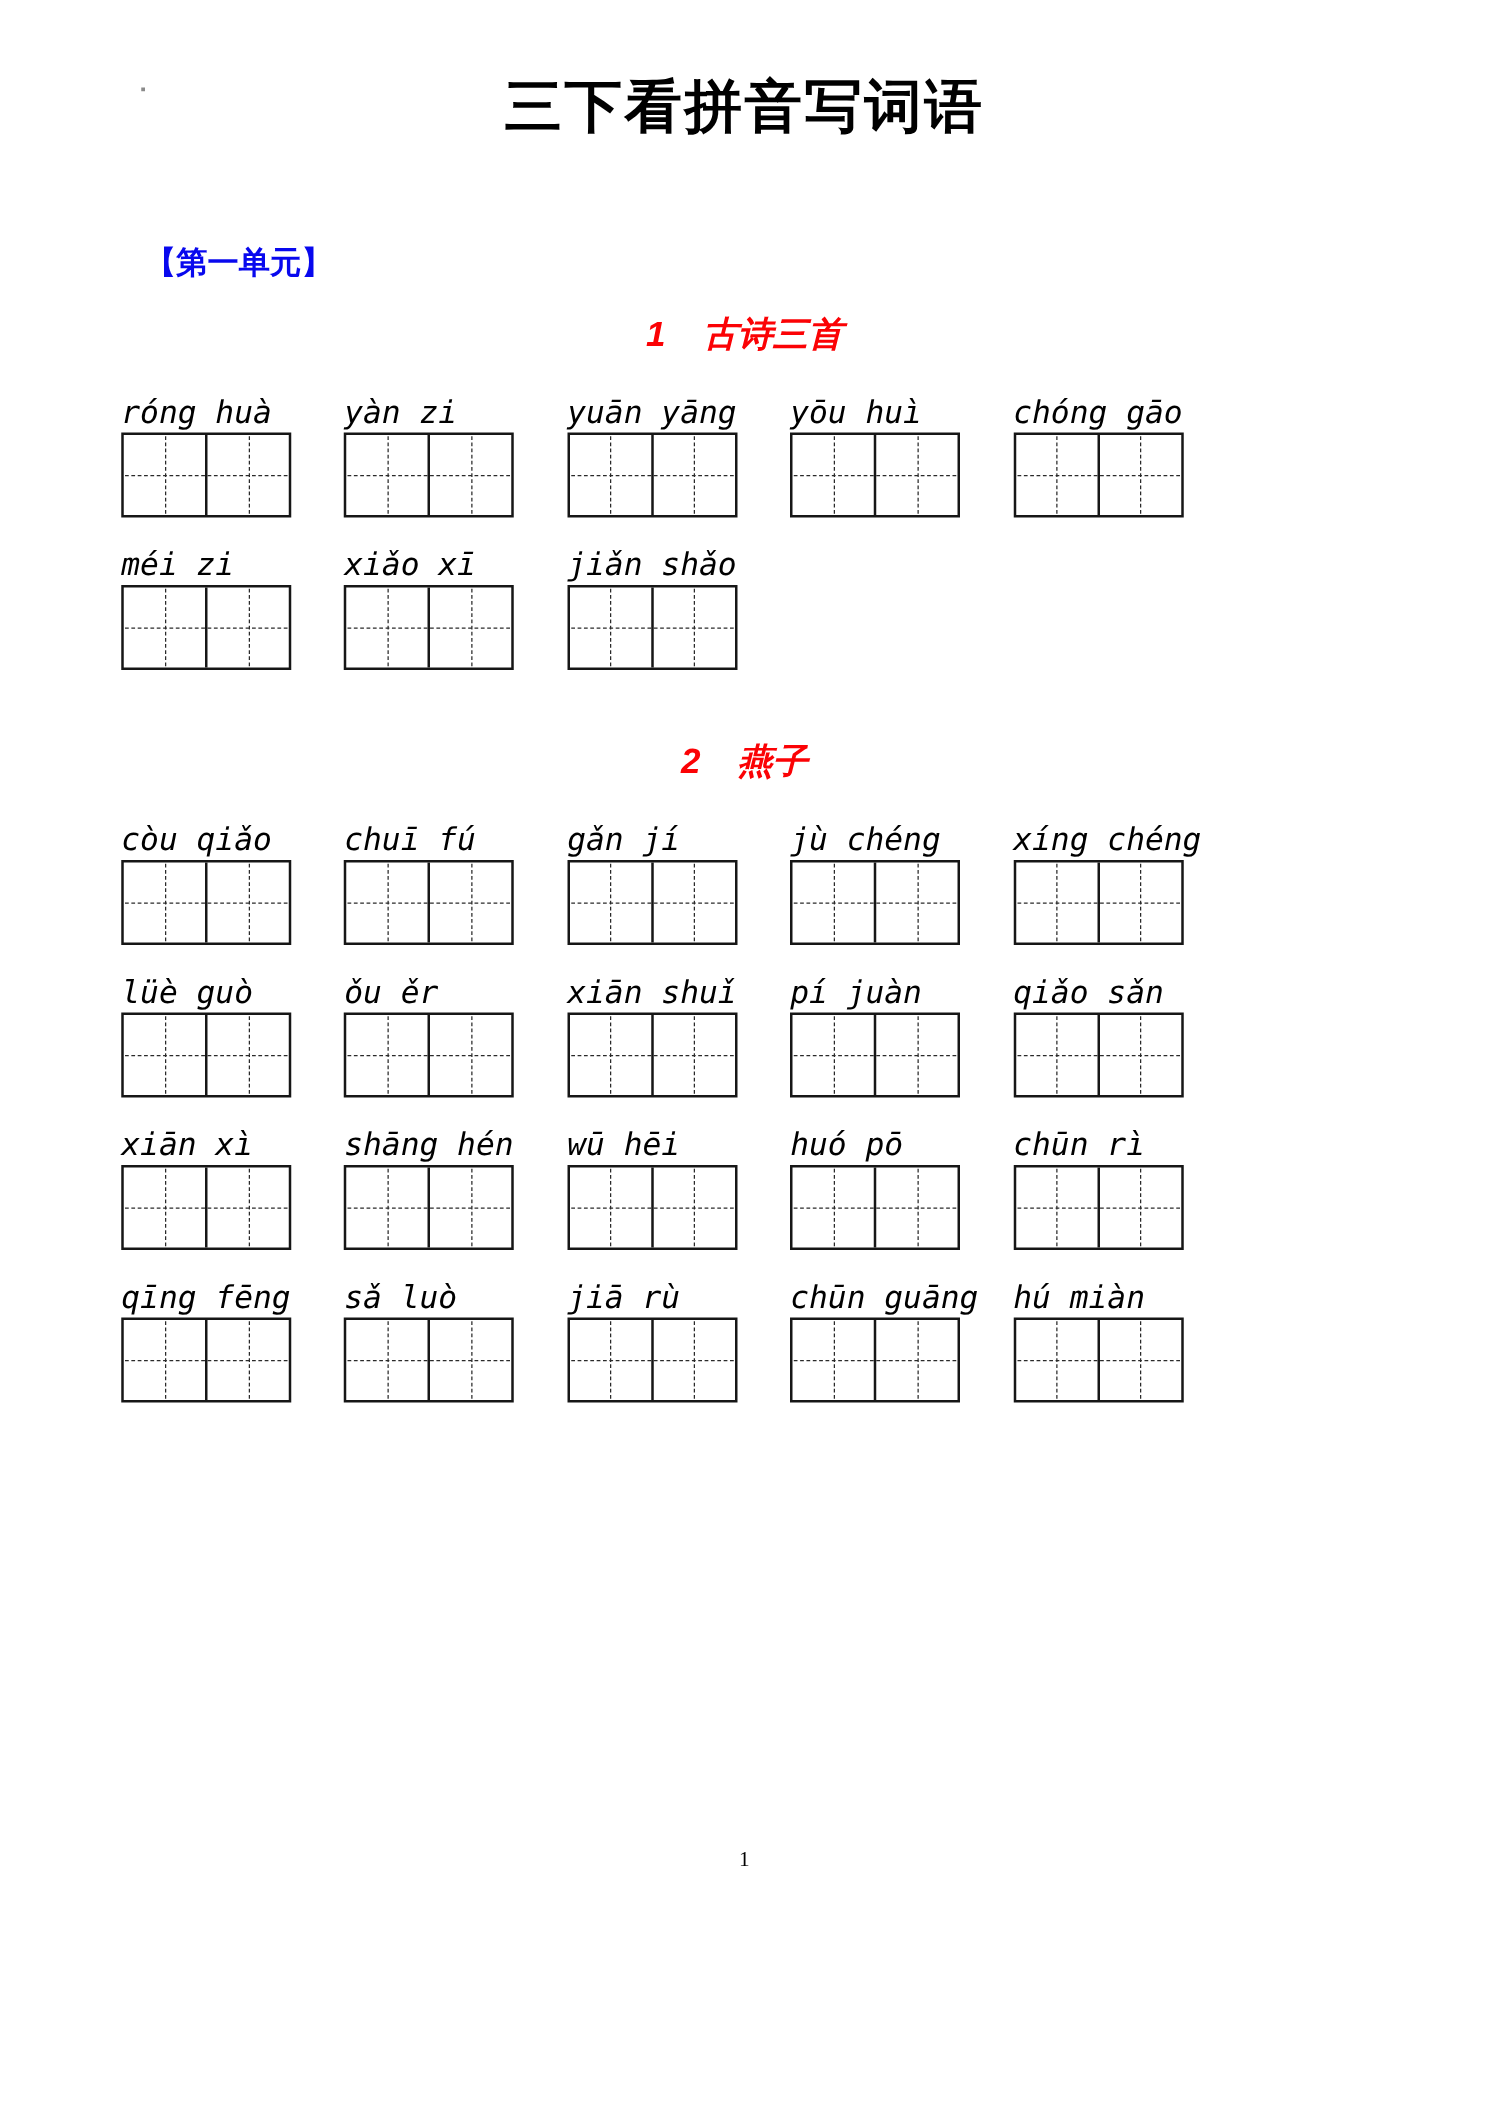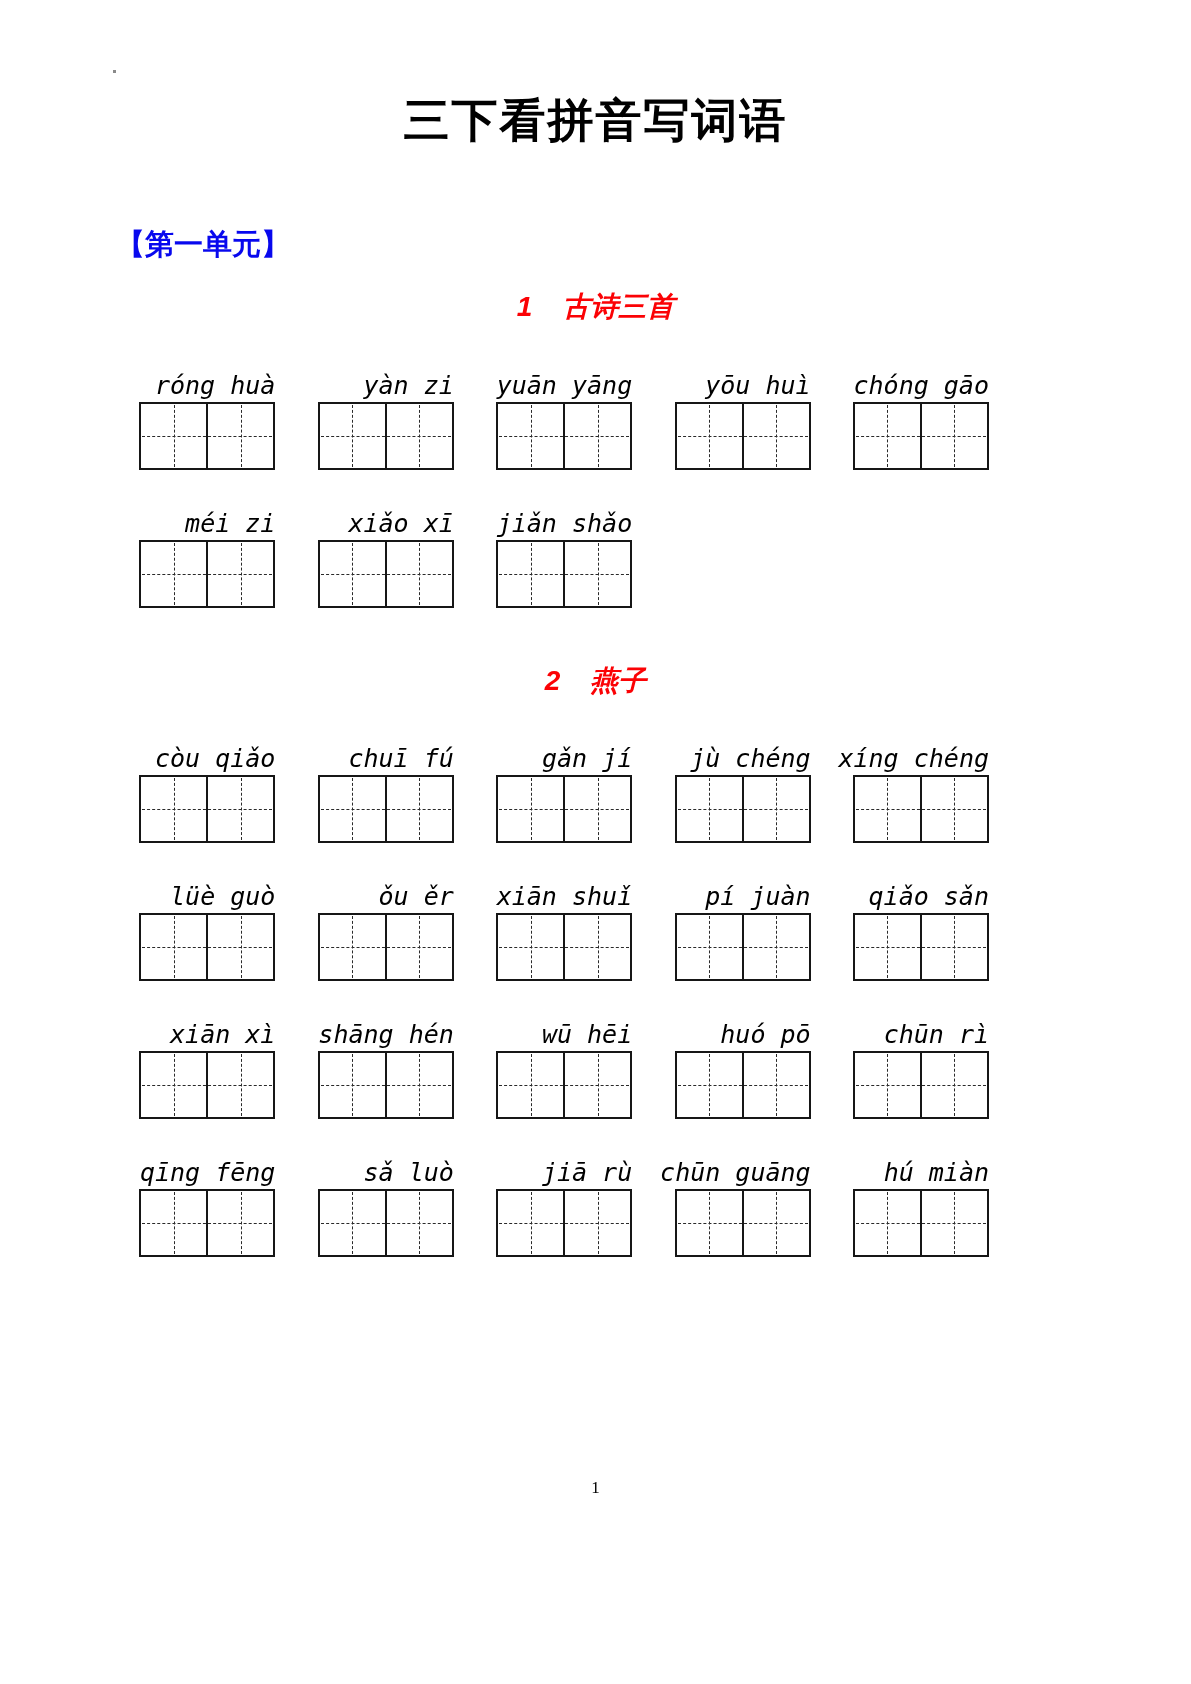--- a/index.html
+++ b/index.html
@@ -10,43 +10,43 @@
   html,body{margin:0;padding:0;background:#ffffff;}
   body{
     width:1191px;height:1684px;position:relative;
     font-family:"Liberation Sans", sans-serif;color:var(--ink);
     overflow:hidden;
   }
   .corner-mark{
     position:absolute;left:113px;top:70px;width:3px;height:3px;background:#8a8a8a;
   }
   .doc-title{
-    margin:0;padding-top:95px;text-align:center;
+    margin:0;padding-top:60px;text-align:center;
     font-size:46px;line-height:1.1;font-weight:900;letter-spacing:2px;color:#000;
   }
   .unit-header{
     margin:86px 0 16px 116px;
-    font-size:29px;line-height:1.05;font-weight:bold;color:var(--blue);font-family:Liberation Mono, monospace;
+    font-size:25px;line-height:1.05;font-weight:bold;color:var(--blue);
   }
   .lesson-section{display:block;}
   .lesson-section + .lesson-section{margin-top:56px;}
   .lesson-heading{
     margin:28px 0 0;text-align:center;
     font-size:28px;line-height:1.2;font-weight:bold;color:var(--red);
   }
   .lesson-number{margin-right:30px;}
   .content-rows{display:block;font-style:italic;}
   .word-row{
     display:grid;grid-template-columns:repeat(5,1fr);
     width:892px;margin:30px 0 16px 97px;
     row-gap:0;
   }
   .word-row + .word-row{margin-top:22px;}
   .word-block{
-    display:flex;flex-direction:column;align-items:flex-end;margin-top:16px;
+    display:flex;flex-direction:column;align-items:flex-start;
   }
   .pinyin{
     font-family:"DejaVu Sans Mono","Liberation Mono",monospace;
     font-size:25px;line-height:32px;color:#000;
     white-space:pre;text-align:center;
   }
   .wgrid{
     position:relative;width:136px;height:68px;
     border:2px solid #161616;box-sizing:border-box;
     display:flex;background:#fff;

